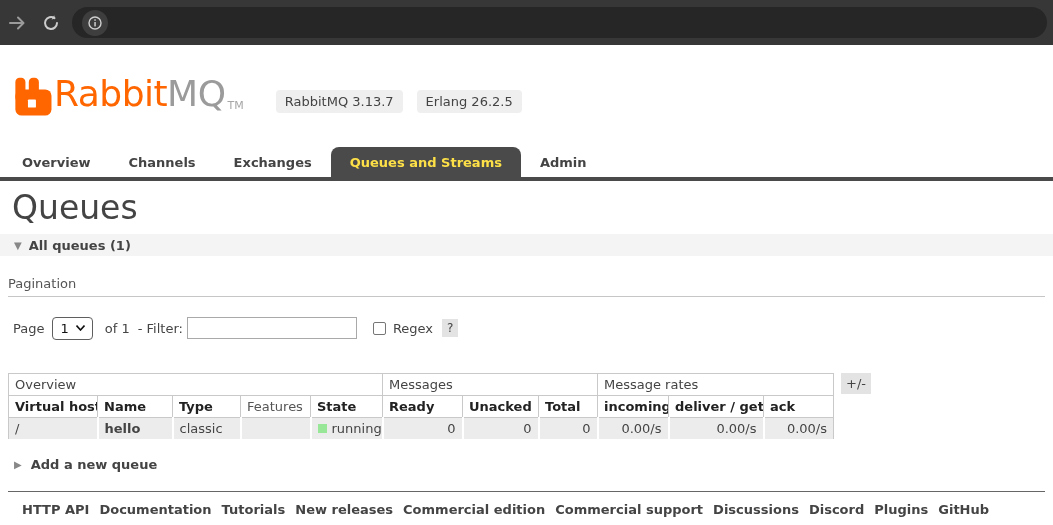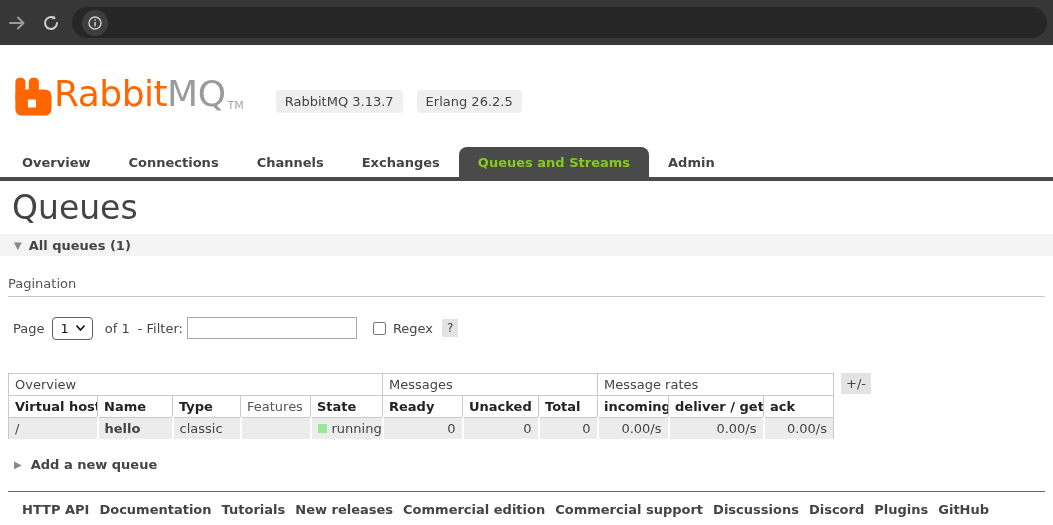--- a/index.html
+++ b/index.html
@@ -21,21 +21,21 @@
   .logo-text { font-size: 36px; line-height: 42px; letter-spacing: -0.5px; }
   .logo-rabbit { color: #ff6600; }
   .logo-mq { color: #9b9b9b; }
   .logo-tm { font-size: 11px; color: #a7a7a7; align-self: flex-end; margin: 0 0 6px 2px; }
   .badges { display: flex; gap: 14px; margin: 0 0 5px 32px; }
   .badge { background: #efefef; border-radius: 4px; padding: 4px 9px; color: #444; font-size: 13px; white-space: nowrap; }
 
   
   .tabbar { margin-top: 29px; border-bottom: 4px solid #4a4a4a; display: flex; align-items: flex-end; padding-left: 3px; }
   .tab { padding: 8px 19px 7px; font-weight: bold; font-size: 13px; color: #444; cursor: pointer; white-space: nowrap; }
-  .tab.active { background: #4a4a4a; color: #84cc16; border-radius: 8px 8px 0 0; }
+  .tab.active { background: #4a4a4a; color: #fde047; border-radius: 8px 8px 0 0; }
 
   
   .page-title { font-size: 33px; font-weight: normal; color: #444; padding: 7px 12px 0; }
   .section-bar { margin-top: 7px; background: #f4f4f4; height: 22px; display: flex; align-items: center; padding-left: 14px; cursor: pointer; }
   .tri { color: #888; font-size: 10px; margin-right: 7px; }
   .section-label { font-weight: bold; color: #444; }
 
   .pagination-head { margin: 20px 8px 0; color: #555; padding-bottom: 5px; border-bottom: 1px solid #c6c6c6; }
   .pagination-row { display: flex; align-items: center; margin: 19px 0 0 13px; height: 24px; }
   .sel { display: inline-flex; align-items: center; gap: 7px; border: 1.5px solid #5f5f5f; border-radius: 4px; background: #fff; height: 23px; padding: 0 7px; margin: 0 12px 0 8px; color: #111; cursor: pointer; }
@@ -108,21 +108,20 @@
     <span class="logo-tm">TM</span>
   </div>
   <div class="badges">
     <span class="badge">RabbitMQ 3.13.7</span>
     <span class="badge">Erlang 26.2.5</span>
   </div>
 </div>
 
 <div class="tabbar">
   <div class="tab">Overview</div>
-  <div class="tab">Connections</div>
   <div class="tab">Channels</div>
   <div class="tab">Exchanges</div>
   <div class="tab active">Queues and Streams</div>
   <div class="tab">Admin</div>
 </div>
 
 <h1 class="page-title">Queues</h1>
 
 <div class="section-bar">
   <span class="tri">▼</span>

